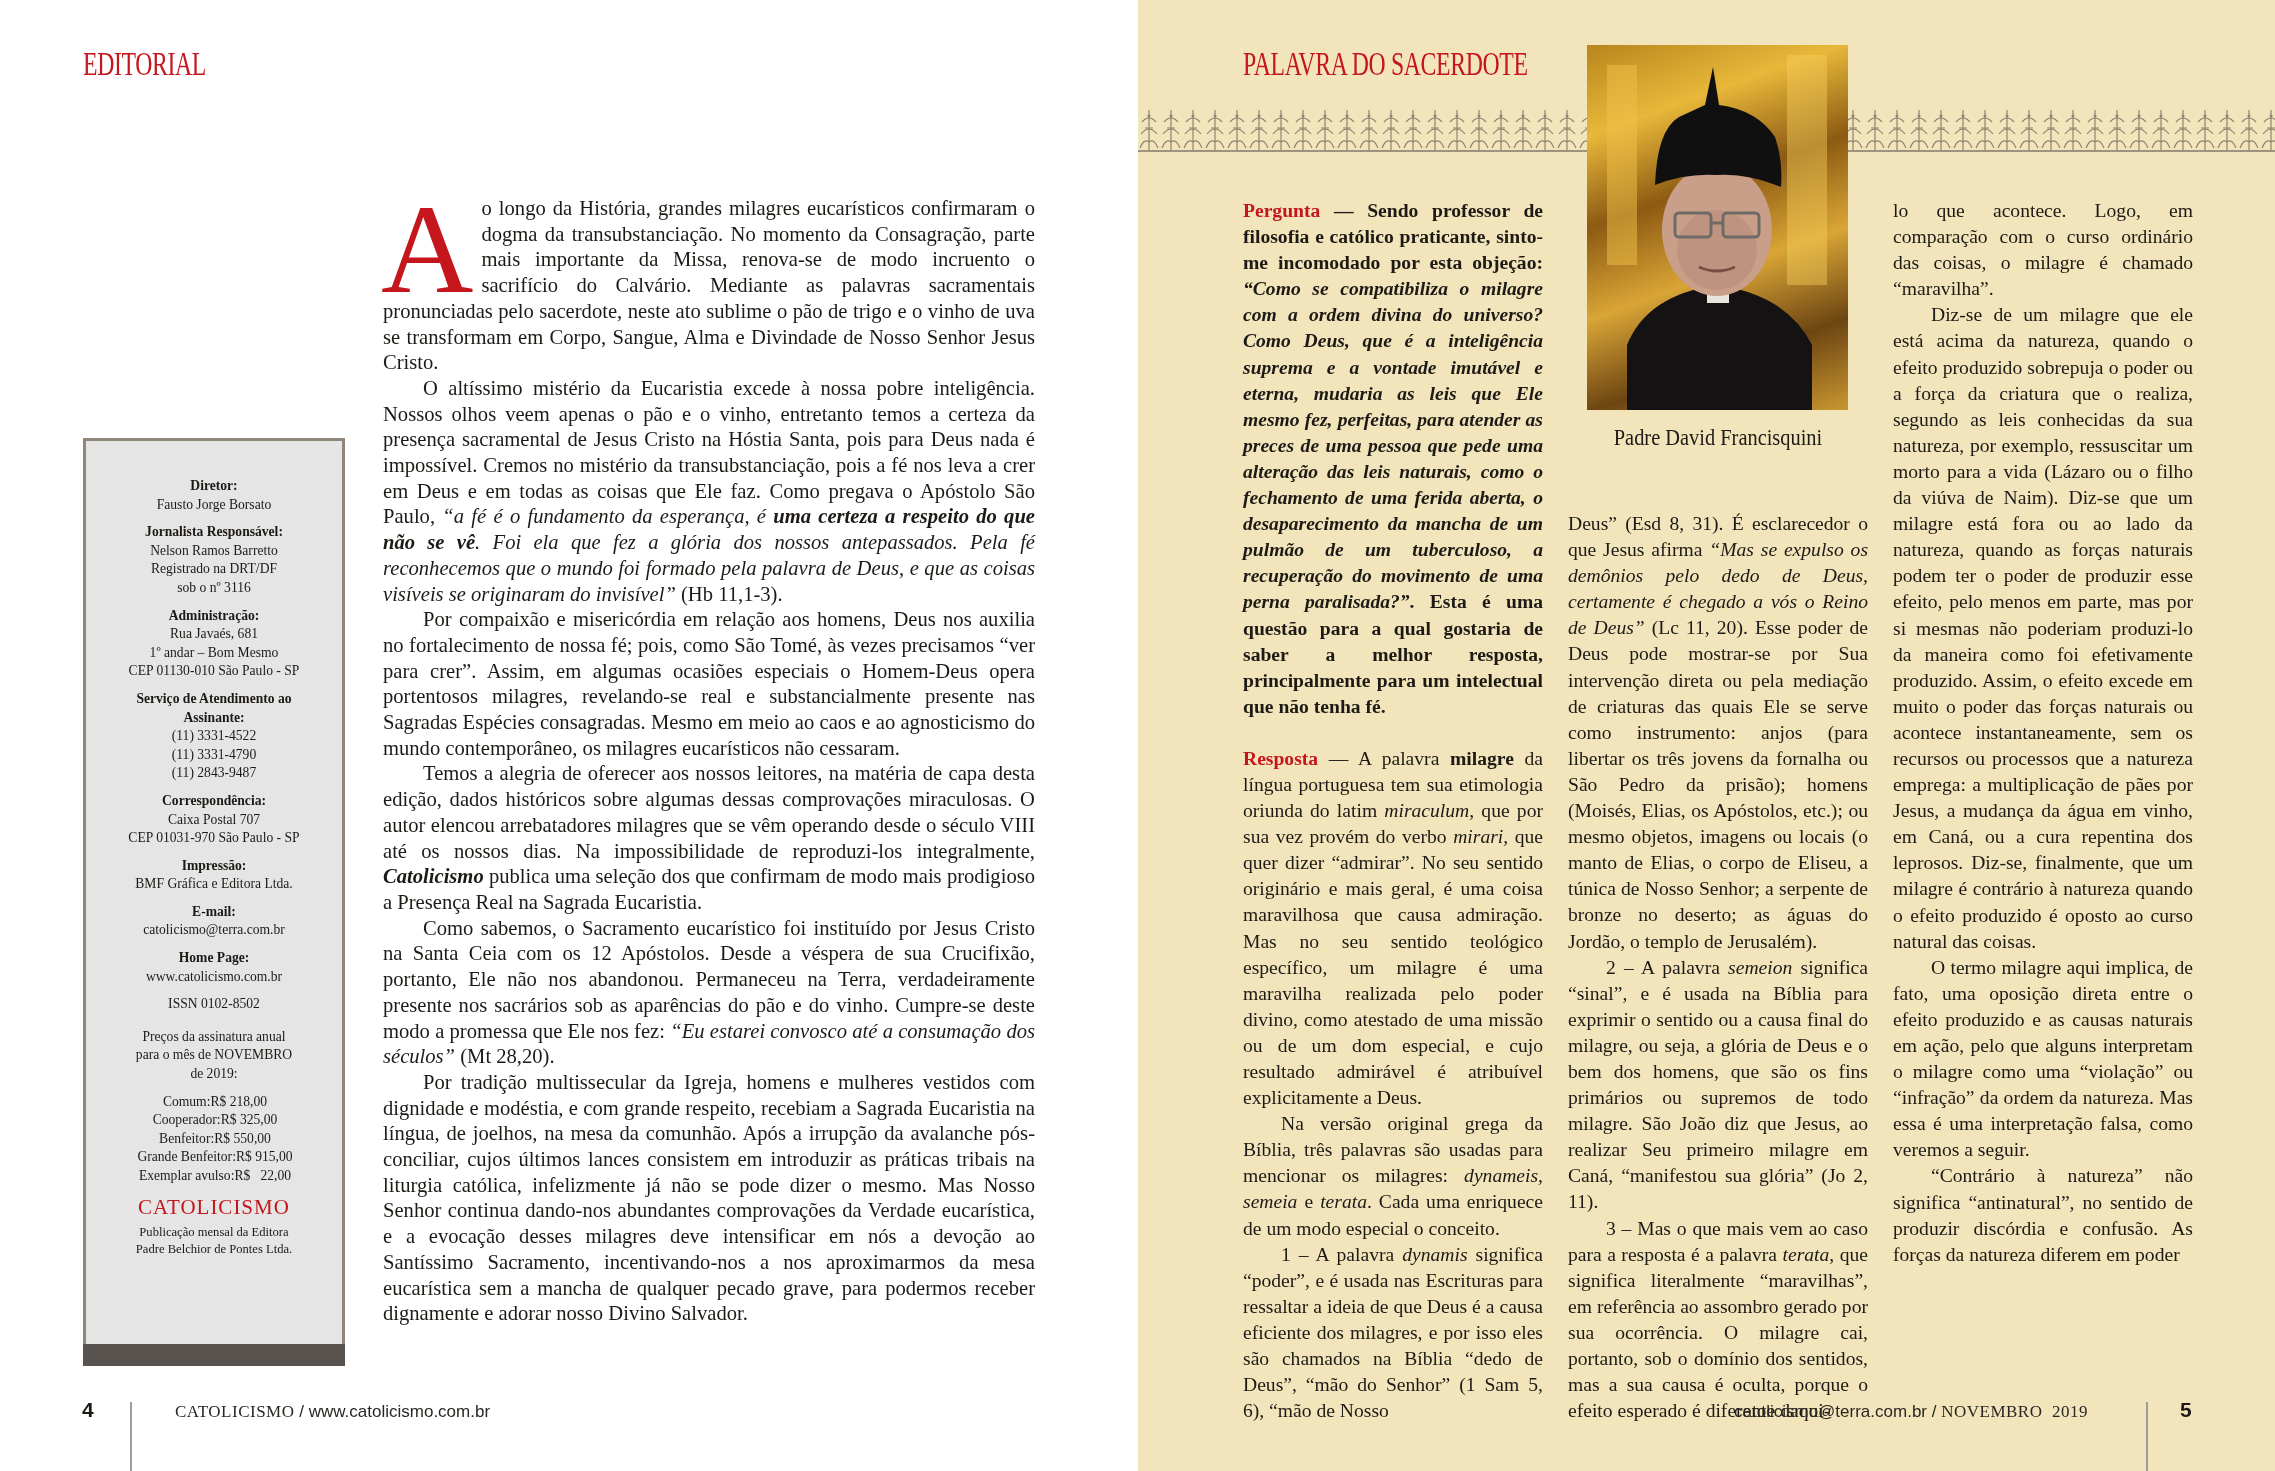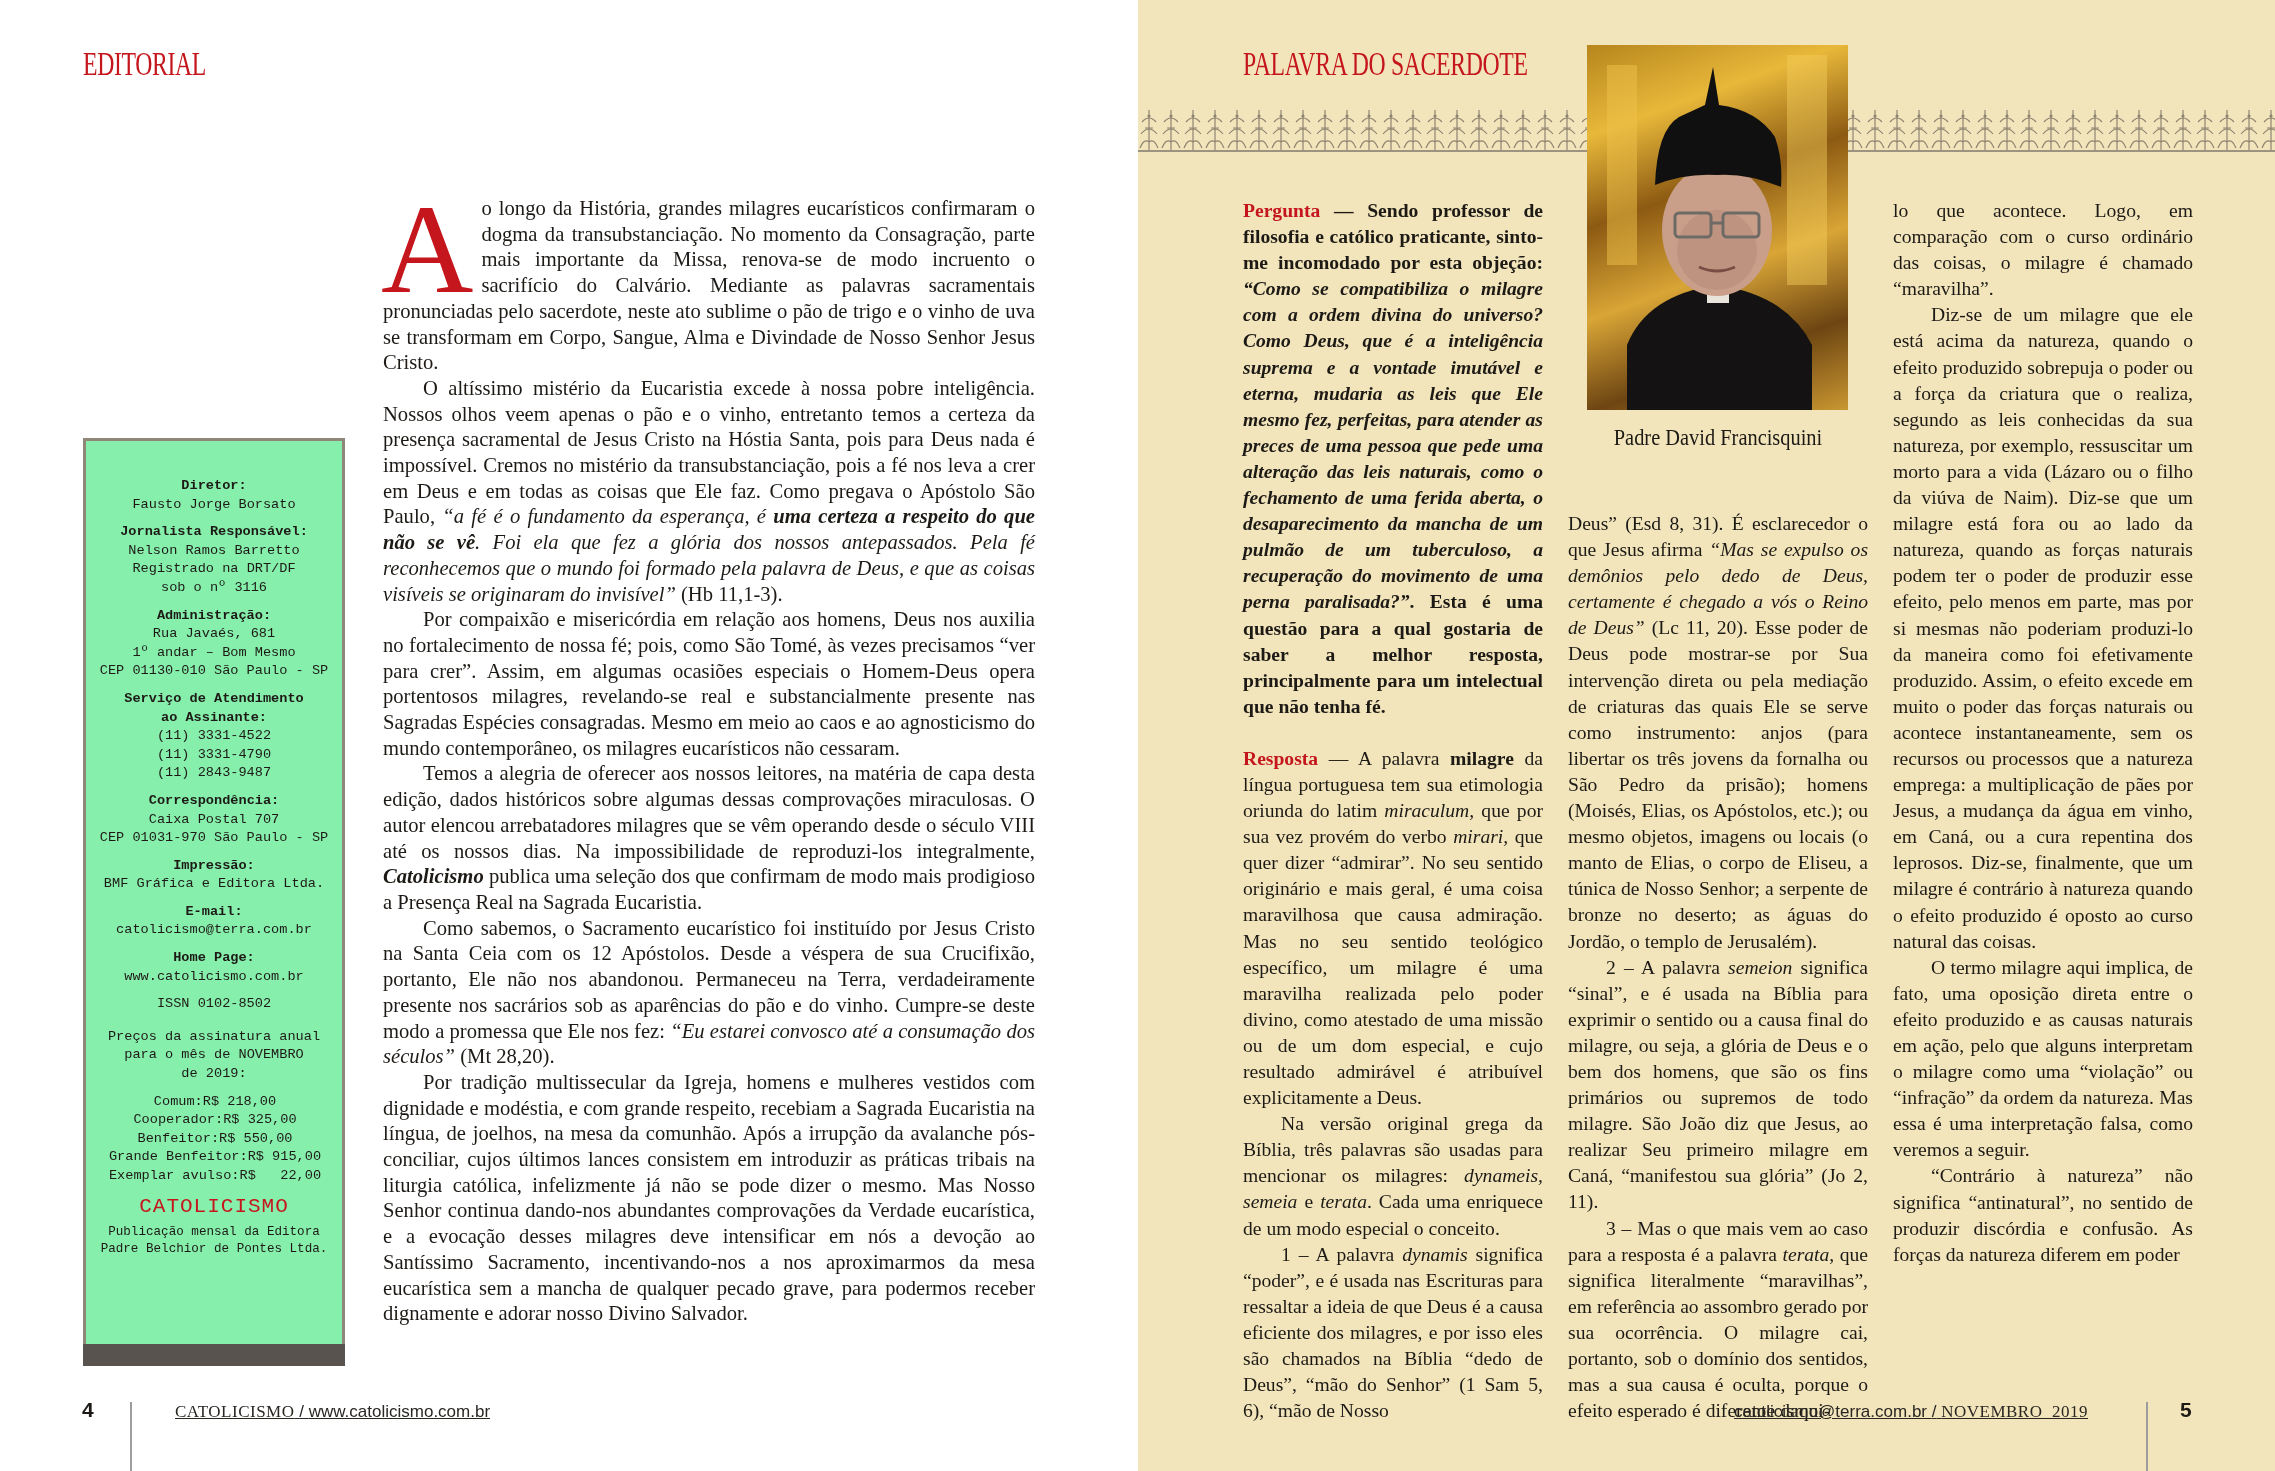--- a/index.html
+++ b/index.html
@@ -13,22 +13,22 @@
     position: absolute; top: 46px; color: #c4161c;
     font-family: "Liberation Serif", serif; font-size: 33px; letter-spacing: -0.5px;
     transform: scaleX(0.72); transform-origin: left top; white-space: nowrap;
   }
   .editorial-title { left: 83px; }
   .sacerdote-title { left: 1243px; }
 
   
   .masthead {
     position: absolute; left: 83px; top: 438px; width: 262px; height: 928px;
-    background: #86efac; border: 3px solid #8e877a; border-bottom: none;
-    padding: 36px 10px 0 10px; text-align: center; font-size: 13.6px; line-height: 18.6px; font-family: Liberation Mono, monospace;
+    background: #e5e5e5; border: 3px solid #8e877a; border-bottom: none;
+    padding: 36px 10px 0 10px; text-align: center; font-size: 13.6px; line-height: 18.6px;
   }
   .masthead-bar { position: absolute; left: 83px; top: 1344px; width: 262px; height: 22px; background: #58534e; }
   .mh-block { margin-bottom: 9px; }
   .mh-label { font-weight: bold; display: block; }
   .mh-line { display: block; white-space: nowrap; }
   .prices { text-align: left; margin: 8px 4px 10px 6px; }
   .price-row { display: flex; justify-content: center; white-space: nowrap; line-height: 18.6px; }
   .mh-brand { color: #c4161c; font-size: 21px; letter-spacing: 1px; margin-top: 12px; margin-bottom: 8px; display: block; }
 
   
@@ -70,21 +70,21 @@
   .spacer { height: 26px; }
 
   
   .footer-num { position: absolute; top: 1398px; font-family: "Liberation Sans", sans-serif; font-weight: bold; font-size: 21px; }
   .footer-num.left { left: 82px; }
   .footer-num.right { left: 2180px; }
   .footer-rule { position: absolute; top: 1402px; width: 2px; height: 69px; background: #9d9d9d; }
   .footer-rule.left { left: 130px; }
   .footer-rule.right { left: 2146px; }
   .footer-text {
-    position: absolute; top: 1402px; font-size: 17px; font-family: "Liberation Sans", sans-serif; white-space: nowrap; color: #2a2723; text-decoration: underline;
+    position: absolute; top: 1402px; font-size: 17px; font-family: "Liberation Sans", sans-serif; white-space: nowrap; color: #2a2723;
   }
   .footer-text.left { left: 175px; }
   .footer-text.right { right: 187px; text-align: right; }
   .footer-text .brand { font-family: "Liberation Serif", serif; letter-spacing: 0.5px; }
 </style>
 </head>
 <body>
 
 <div class="page-left"></div>
 <div class="section-title editorial-title">EDITORIAL</div>

